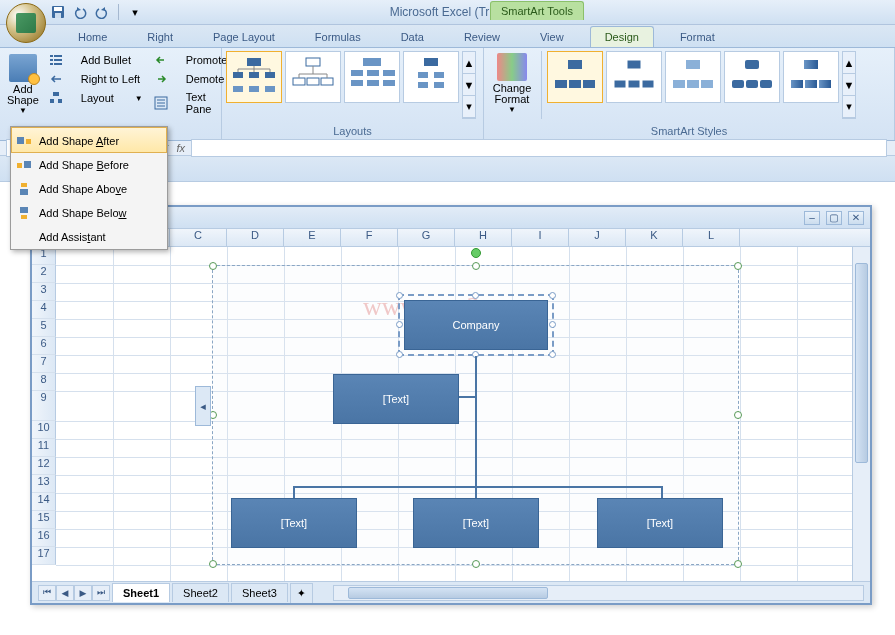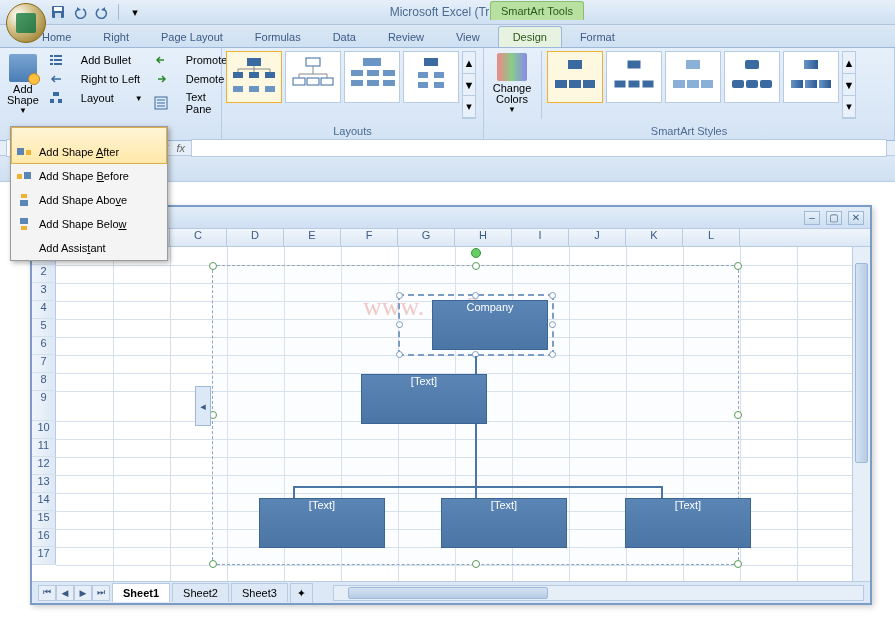--- a/index.html
+++ b/index.html
@@ -9,21 +9,21 @@
 .titlebar { height: 25px; background: linear-gradient(to bottom, #e6eff9, #cfe0f2); display: flex; align-items: center; position: relative; border-bottom: 1px solid #b0c4de; }
 .office-orb { width: 40px; height: 40px; border-radius: 50%; background: radial-gradient(circle at 30% 30%, #fff, #d4c28a 40%, #8b6914); position: absolute; left: 6px; top: 3px; z-index: 20; border: 1px solid #8b6914; }
 .office-orb::after { content:""; position:absolute; left:9px; top:9px; width:20px; height:20px; background: linear-gradient(135deg,#4a9964,#2e7a48); border-radius:2px; }
 .qat { margin-left: 50px; display: flex; gap: 6px; align-items: center; }
 .qat-icon { width: 16px; height: 16px; display: inline-flex; align-items: center; justify-content: center; }
 .qat-sep { width:1px; height:16px; background:#a5b8d0; margin:0 2px;}
 .title-text { position: absolute; left: 50%; transform: translateX(-50%); color: #4a6a92; font-size: 12px; }
 .smartart-tool-tab { position: absolute; left: 490px; top: 1px; background: #b8e0a0; color: #2a5a1a; padding: 3px 10px; border-radius: 3px 3px 0 0; border:1px solid #8bc06a; border-bottom:none; font-size:11px;}
 
 
-.ribbon-tabs { height: 23px; background: linear-gradient(to bottom, #dbe7f4, #cee0f2); display: flex; align-items: flex-end; padding-left: 28px; gap: 4px; border-bottom:1px solid #9db9d9;}
+.ribbon-tabs { height: 23px; background: linear-gradient(to bottom, #dbe7f4, #cee0f2); display: flex; align-items: flex-end; padding-left: 64px; gap: 12px; border-bottom:1px solid #9db9d9;}
 .ribbon-tab { padding: 4px 14px; color: #3b5a85; cursor: default; }
 .ribbon-tab.active { background: #e8f2e0; border: 1px solid #9db9d9; border-bottom: none; border-radius: 3px 3px 0 0; color:#2a5a1a; position:relative; }
 
 
 .ribbon { height: 93px; background: linear-gradient(to bottom, #e6f0fa, #d4e3f4); display: flex; border-bottom: 1px solid #9db9d9; }
 .ribbon-group { border-right: 1px solid #b7cbe2; display: flex; flex-direction: column; justify-content: space-between; padding: 3px 4px 0 4px; position:relative;}
 .ribbon-group-label { text-align: center; color: #4a6a92; font-size: 11px; padding: 2px 0 3px 0; }
 .ribbon-group-items { display: flex; gap: 3px; height: 68px; }
 .add-shape-btn { display: flex; flex-direction: column; align-items: center; width: 40px; padding: 2px; border:1px solid transparent;}
 .add-shape-icon { width: 28px; height: 28px; background: linear-gradient(#7aa5d2, #4a7db5); border-radius: 2px; position:relative;}
@@ -34,21 +34,21 @@
 .layout-thumb, .style-thumb { width: 56px; height: 52px; background: #fff; border: 1px solid #b7cbe2; display: flex; align-items: center; justify-content: center; }
 .layout-thumb svg, .style-thumb svg { width: 50px; height: 46px; }
 .gallery-arrows { width: 14px; display:flex; flex-direction:column; border:1px solid #b7cbe2; background:#e8f0fa;}
 .gallery-arrows div{flex:1; display:flex;align-items:center;justify-content:center;border-bottom:1px solid #b7cbe2;}
 .change-colors { display:flex; flex-direction:column; align-items:center; width:48px; padding:2px;}
 .change-colors .cc-icon{width:30px;height:28px;background:linear-gradient(to right,#e88,#8c8,#88e);border-radius:2px;}
 
 
 .dropdown { position: absolute; left: 10px; top: 126px; width: 158px; background: #f4f4f4; border: 1px solid #9b9b9b; box-shadow: 2px 2px 5px rgba(0,0,0,.3); z-index: 30; }
 .dropdown-item { display: flex; align-items: center; gap: 6px; padding: 4px 6px 4px 4px; }
-.dropdown-item.highlighted { background: linear-gradient(#fff4d6, #ffe8a8); border: 1px solid #e0b050; padding: 16px 5px 3px 3px; }
+.dropdown-item.highlighted { background: linear-gradient(#fff4d6, #ffe8a8); border: 1px solid #e0b050; padding: 5px 5px 3px 3px; }
 .dropdown-item .dd-icon { width: 18px; height: 16px; display:flex;align-items:center;justify-content:center; }
 
 
 .name-fx { height: 15px; background: #e6eef8; display: flex; align-items: center; border-bottom: 1px solid #b7cbe2; margin-top:0;}
 .name-box { width: 100px; height: 18px; background: #fff; border: 1px solid #b7cbe2; margin-left: 6px; padding-left:4px; display:flex;align-items:center;}
 .fx-area { margin-left: 40px; display:flex; align-items:center; gap:6px;}
 .fx-label { font-style: italic; color:#666;}
 .fx-input { flex:1; height:18px; background:#fff; border:1px solid #b7cbe2;}
 .below-ribbon { height:26px; background: linear-gradient(#dce8f5,#cfe0f2); border-bottom:1px solid #b7cbe2;}
 
@@ -66,21 +66,21 @@
 .cells .vline{position:absolute;top:0;bottom:0;width:1px;background:#d5e0ed;}
 .cells .hline{position:absolute;left:0;right:0;height:1px;background:#d5e0ed;}
 .vscroll{position:absolute;right:0;top:18px;bottom:0;width:18px;background:#e6eef8;border-left:1px solid #b7cbe2;}
 .vscroll .thumb{position:absolute;left:2px;right:2px;top:16px;height:200px;background:linear-gradient(to right,#d4e3f4,#b7cbe2);border:1px solid #9db9d9;border-radius:2px;}
 
 
 .smartart { position:absolute; left:180px; top:36px; width:527px; height:300px; border:1px dashed #8aa6c4; background: rgba(232,240,250,.15);}
 .smartart-handle{position:absolute;width:8px;height:8px;background:#fff;border:1px solid #589a58;border-radius:50%;}
 .rot-handle{position:absolute;left:50%;top:-18px;width:10px;height:10px;margin-left:-5px;background:#6c6;border:1px solid #393;border-radius:50%;}
 .sa-tab{position:absolute;left:-18px;top:120px;width:16px;height:40px;background:#dce8f5;border:1px solid #9db9d9;display:flex;align-items:center;justify-content:center;color:#3b5a85;}
-.sa-node{position:absolute;background:linear-gradient(#5a85b5,#4a75a5);color:#fff;display:flex;justify-content:center;font-size:22px;border:1px solid #3a6595;margin-left:28px;}
+.sa-node{position:absolute;background:linear-gradient(#5a85b5,#4a75a5);color:#fff;display:flex;align-items:center;justify-content:center;font-size:22px;border:1px solid #3a6595;}
 .sa-sel{border:2px dashed #7a9cc6;padding:2px;position:absolute;}
 .sa-sel .h{position:absolute;width:7px;height:7px;background:#fff;border:1px solid #7a9cc6;border-radius:50%;}
 .sa-line{position:absolute;background:#4a75a5;}
 .watermark{position:absolute;left:150px;top:26px;color:#f0c8c8;font-size:26px;font-family:serif;}
 
 
 .sheet-tabs { position:absolute; left:0; right:0; bottom:0; height:22px; background:#dce8f5; display:flex; align-items:center; border-top:1px solid #b7cbe2;}
 .tab-nav{display:flex;gap:0;margin-left:6px;}
 .tab-nav div{width:18px;height:16px;background:#e6eef8;border:1px solid #b7cbe2;display:flex;align-items:center;justify-content:center;color:#3b5a85;font-size:9px;}
 .sheet-tab{padding:3px 10px;background:#fff;border:1px solid #b7cbe2;border-bottom:none;margin-left:2px;font-size:11px;}
@@ -253,21 +253,21 @@
           <div>▾</div>
         </div>
     </div>
     <div class="ribbon-group-label">Layouts</div>
   </div>
 
   <div class="ribbon-group" style="flex:1;">
     <div class="ribbon-group-items">
       <div class="change-colors">
         <div class="cc-icon"></div>
-        <span style="text-align:center;line-height:11px;margin-top:2px;">Change Colors</span>
+        <span style="text-align:center;line-height:11px;margin-top:2px;">Change Format</span>
         <span style="font-size:8px;">▼</span>
       </div>
       <div style="width:1px;background:#b7cbe2;margin:0 2px;"></div>
       <div class="style-thumb" style="border:1px solid #f0b030;background:#fff8e0;">
           <svg>
             <rect x="18" y="6" width="14" height="9" fill="#3b6aa0"></rect>
             <rect x="5" y="26" width="12" height="8" fill="#3b6aa0"></rect>
             <rect x="19" y="26" width="12" height="8" fill="#3b6aa0"></rect>
             <rect x="33" y="26" width="12" height="8" fill="#3b6aa0"></rect>
           </svg>

